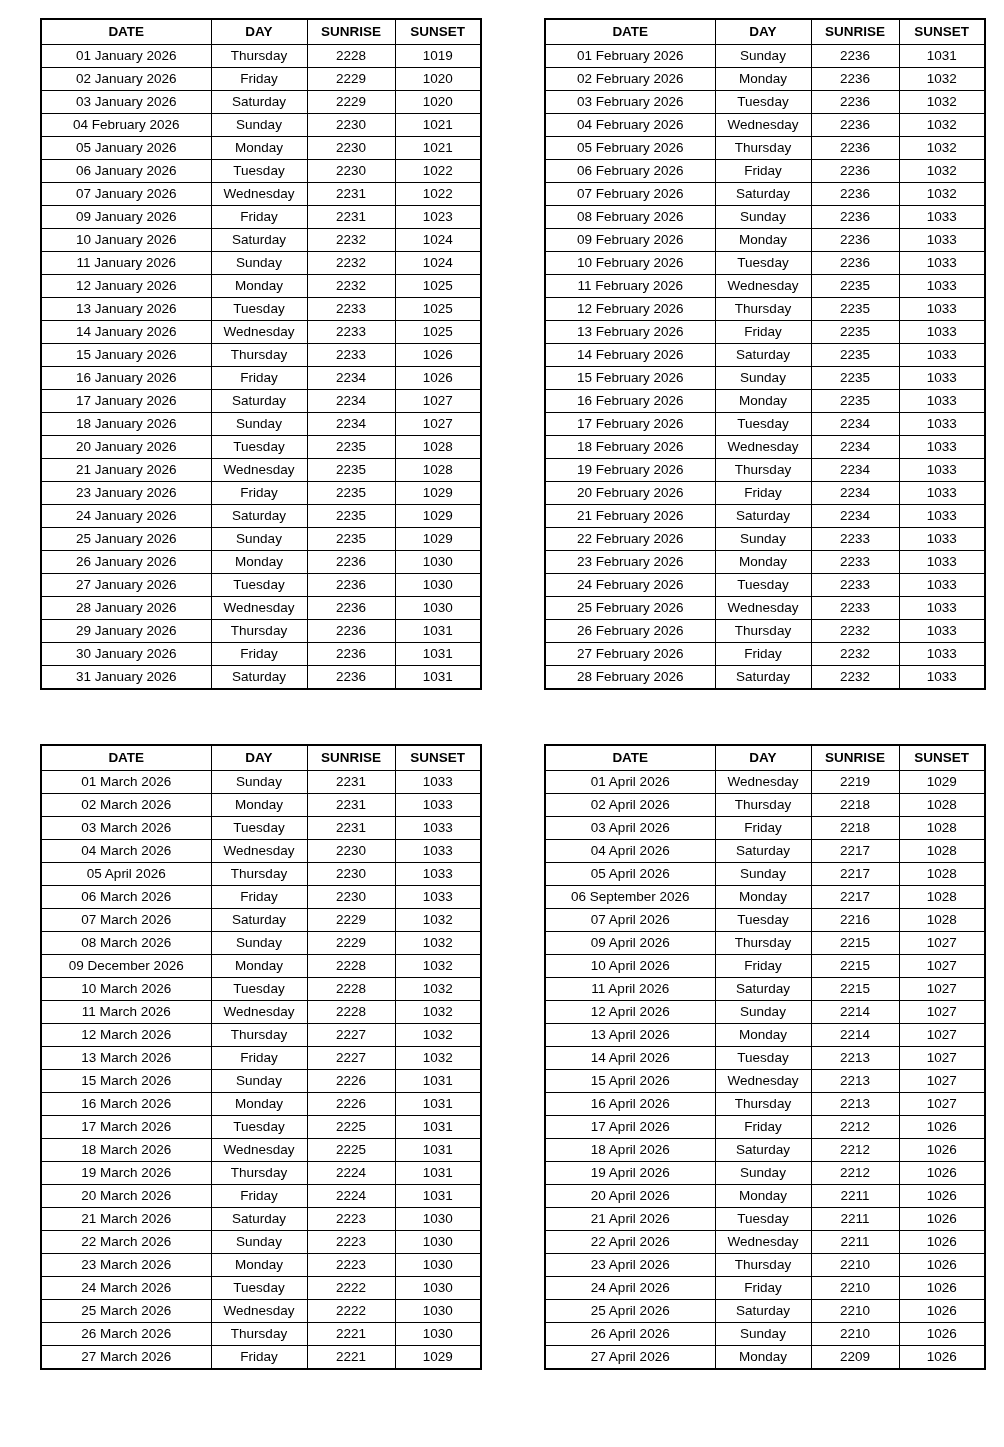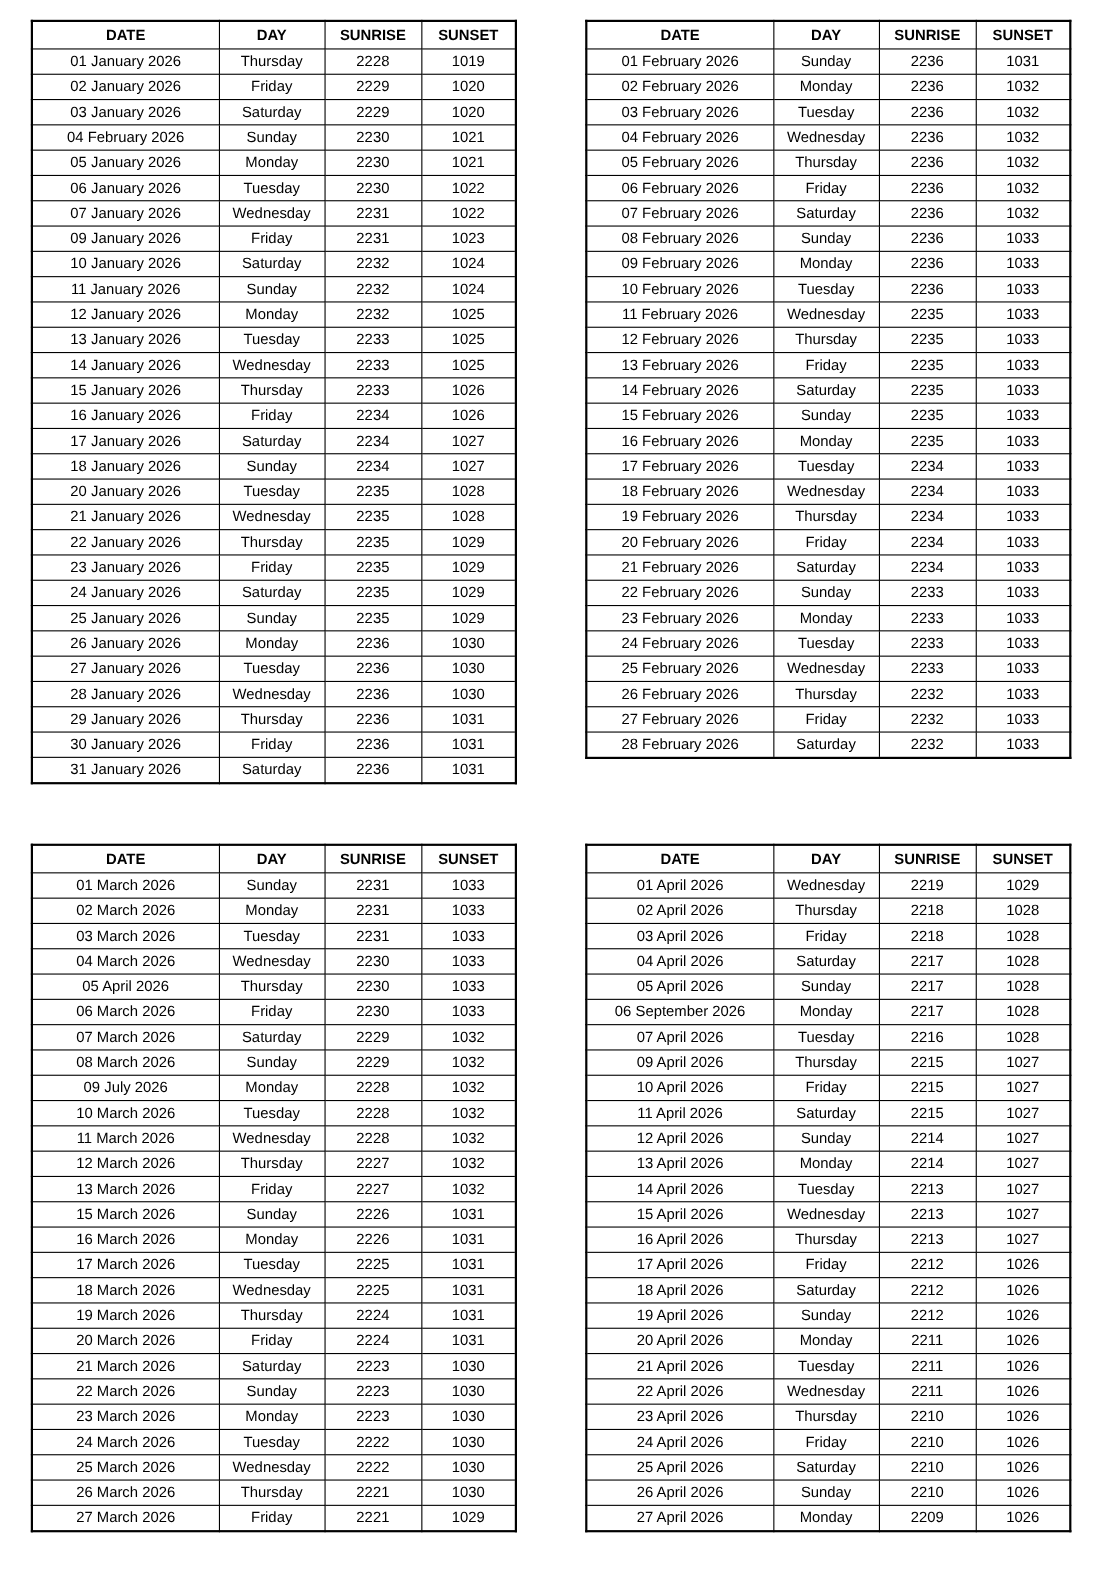--- a/index.html
+++ b/index.html
@@ -11,21 +11,21 @@
     width: 1004px;
     height: 1447px;
     font-family: "Liberation Sans", sans-serif;
     color: #000000;
   }
   .page {
     position: relative;
     width: 820px;
     height: 1447px;
     box-sizing: border-box;
-    padding: 18px 28px;
+    padding: 18px 40px;
   }
   .grid {
     display: grid;
     grid-template-columns: 450px 450px;
     column-gap: 54px;
     row-gap: 54px;
     align-items: start;
   }
   table.cal {
     border-collapse: collapse;
@@ -184,26 +184,20 @@
               <td>2235</td>
               <td>1028</td>
             </tr>
             <tr>
               <td>21 January 2026</td>
               <td>Wednesday</td>
               <td>2235</td>
               <td>1028</td>
             </tr>
             <tr>
-              <td>22 January 2026</td>
-              <td>Thursday</td>
-              <td>2235</td>
-              <td>1029</td>
-            </tr>
-            <tr>
               <td>23 January 2026</td>
               <td>Friday</td>
               <td>2235</td>
               <td>1029</td>
             </tr>
             <tr>
               <td>24 January 2026</td>
               <td>Saturday</td>
               <td>2235</td>
               <td>1029</td>
@@ -502,21 +496,21 @@
               <td>2229</td>
               <td>1032</td>
             </tr>
             <tr>
               <td>08 March 2026</td>
               <td>Sunday</td>
               <td>2229</td>
               <td>1032</td>
             </tr>
             <tr>
-              <td>09 July 2026</td>
+              <td>09 December 2026</td>
               <td>Monday</td>
               <td>2228</td>
               <td>1032</td>
             </tr>
             <tr>
               <td>10 March 2026</td>
               <td>Tuesday</td>
               <td>2228</td>
               <td>1032</td>
             </tr>

